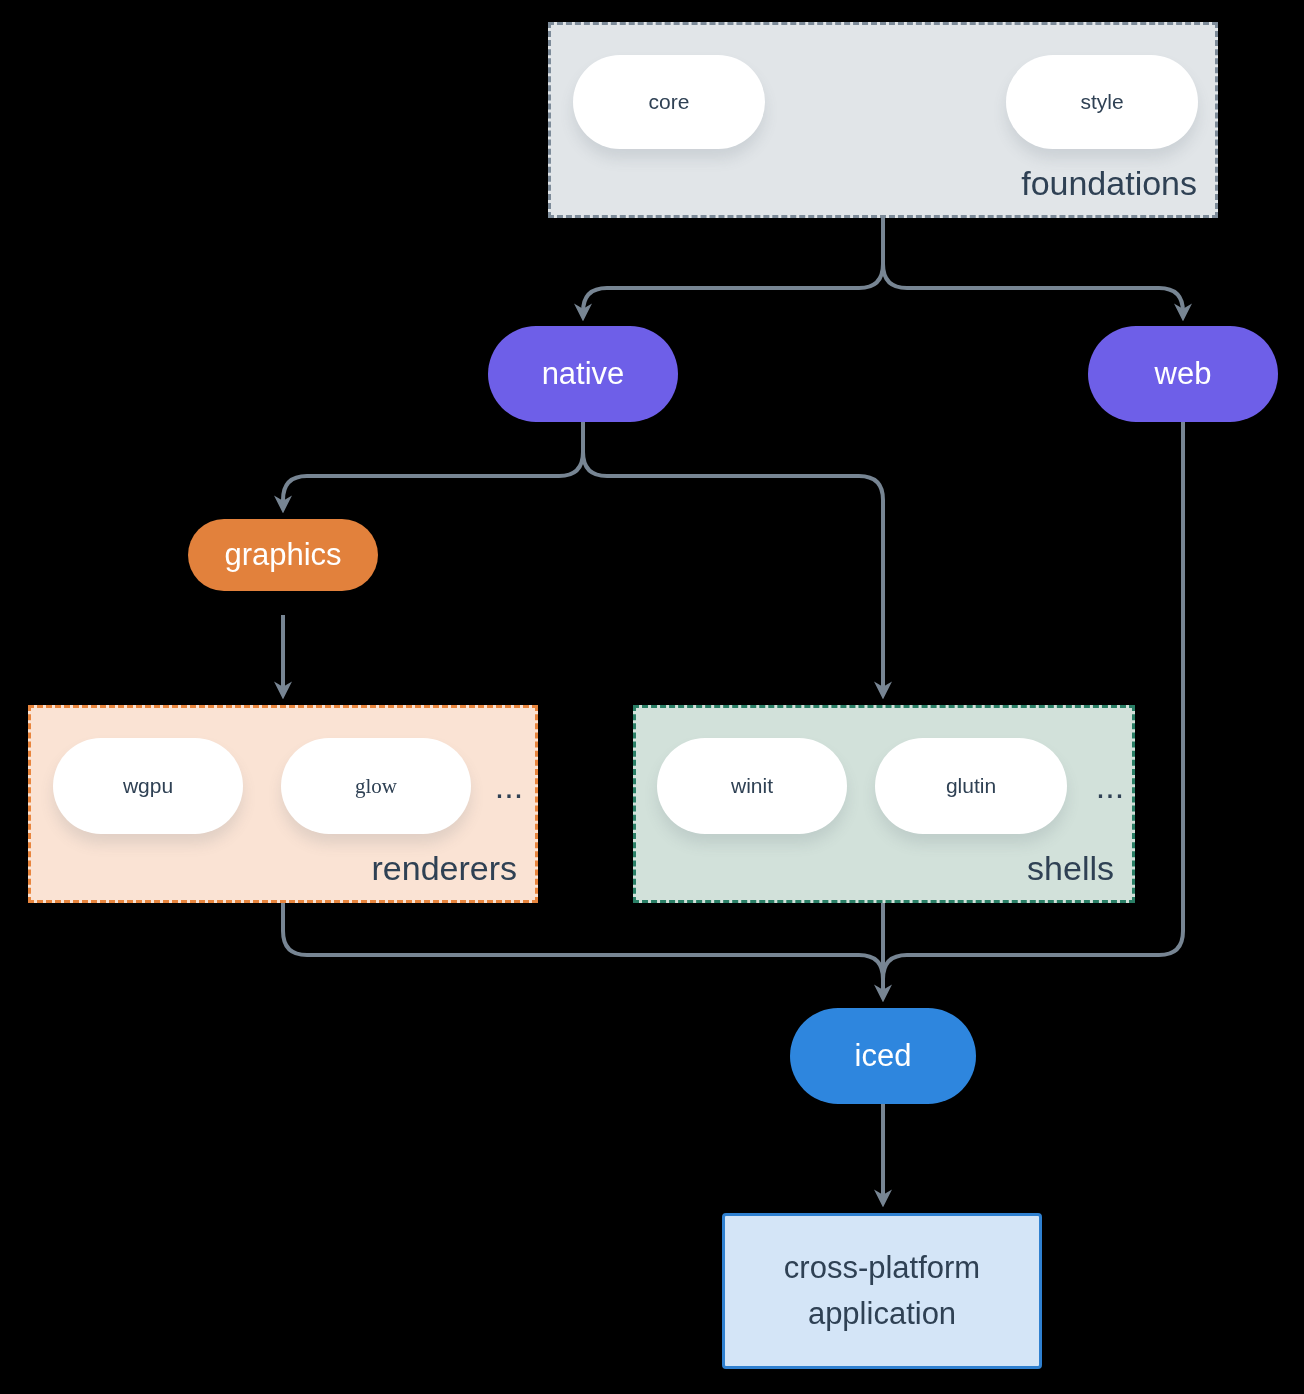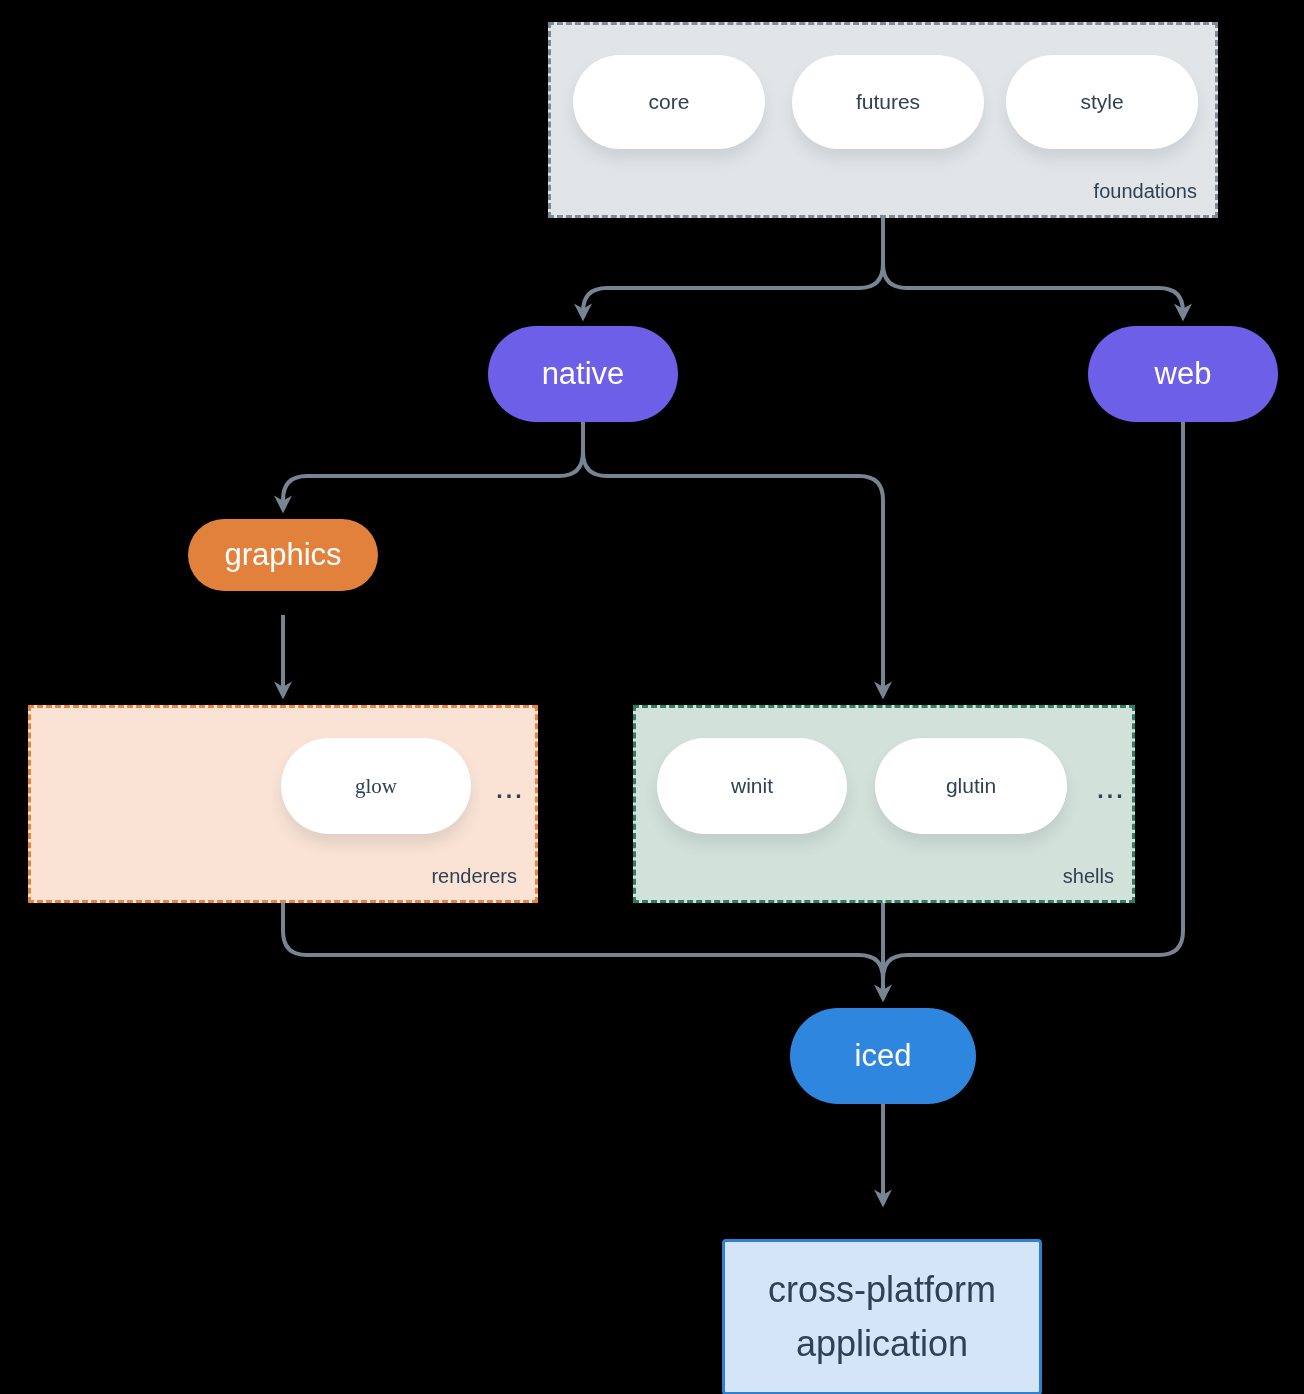--- a/index.html
+++ b/index.html
@@ -28,21 +28,21 @@
   .group.renderers{
     left:28px;top:705px;width:510px;height:198px;
     background:var(--renderers-fill);border:3px dashed var(--renderers-border);
   }
   .group.shells{
     left:633px;top:705px;width:502px;height:198px;
     background:var(--shells-fill);border:3px dashed var(--shells-border);
   }
   .group-label{
     position:absolute;right:18px;bottom:12px;
-    font-size:20px;color:var(--text-dark);text-align:right;
+    font-size:34px;color:var(--text-dark);text-align:right;
   }
   .pill{
     position:absolute;display:flex;align-items:center;justify-content:center;
     border-radius:48px;font-size:21px;z-index:2;
   }
   .pill.white{
     background:var(--pill-fill);color:var(--text-dark);
     box-shadow:0 10px 14px rgba(90,100,115,0.15);
   }
   .group.foundations .pill.white{top:30px;width:192px;height:94px;}
@@ -63,21 +63,21 @@
   }
   .node.native{left:488px;top:326px;width:190px;height:96px;background:var(--purple-node);}
   .node.web{left:1088px;top:326px;width:190px;height:96px;background:var(--purple-node);}
   .node.graphics{left:188px;top:519px;width:190px;height:72px;background:var(--orange-node);}
   .node.iced{left:790px;top:1008px;width:186px;height:96px;background:var(--blue-node);}
   .app-box{
     position:absolute;left:722px;top:1213px;width:320px;height:156px;z-index:2;
     box-sizing:border-box;background:var(--application-fill);
     border:3px solid var(--application-border);border-radius:4px;
     display:flex;align-items:center;justify-content:center;text-align:center;
-    color:var(--text-dark);font-size:36px;line-height:1.5;padding:4px 30px;margin-top:26px;
+    color:var(--text-dark);font-size:31px;line-height:1.5;padding:4px 30px;
   }
 </style>
 </head>
 <body>
 
 <div class="canvas">
 
   <svg class="edges" width="1304" height="1394" viewBox="0 0 1304 1394">
     <defs>
       <marker id="arrowhead" viewBox="0 0 10 10" refX="7" refY="5" markerWidth="4.5" markerHeight="4.5" orient="auto-start-reverse">
@@ -90,30 +90,30 @@
     <path class="edge" d="M 583 422 L 583 452 Q 583 476 607 476 L 859 476 Q 883 476 883 500 L 883 694" marker-end="url(#arrowhead)"></path>
     <path class="edge" d="M 283 615 L 283 694" marker-end="url(#arrowhead)"></path>
     <path class="edge" d="M 283 903 L 283 931 Q 283 955 307 955 L 859 955 Q 883 955 883 979"></path>
     <path class="edge" d="M 1183 422 L 1183 931 Q 1183 955 1159 955 L 907 955 Q 883 955 883 979"></path>
     <path class="edge" d="M 883 903 L 883 997" marker-end="url(#arrowhead)"></path>
     <path class="edge" d="M 883 1104 L 883 1202" marker-end="url(#arrowhead)"></path>
   </svg>
 
   <div class="group foundations">
     <div class="pill white p-core">core</div>
-    <div class="pill white p-futures">futures</div>
     <div class="pill white p-style">style</div>
     <div class="group-label">foundations</div>
   </div>
 
   <div class="node native">native</div>
   <div class="node web">web</div>
   <div class="node graphics">graphics</div>
 
   <div class="group renderers">
+    <div class="pill white p-wgpu">wgpu</div>
     <div class="pill white p-glow">glow</div>
     <div class="ellipsis">...</div>
     <div class="group-label">renderers</div>
   </div>
 
   <div class="group shells">
     <div class="pill white p-glutin">glutin</div>
     <div class="pill white p-winit">winit</div>
     <div class="ellipsis">...</div>
     <div class="group-label">shells</div>

